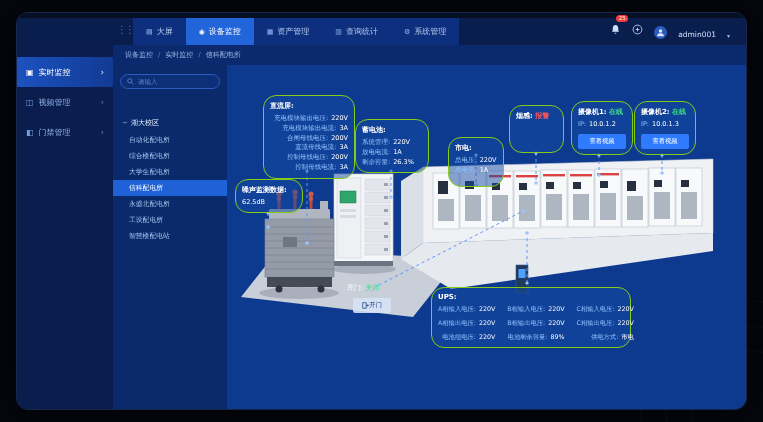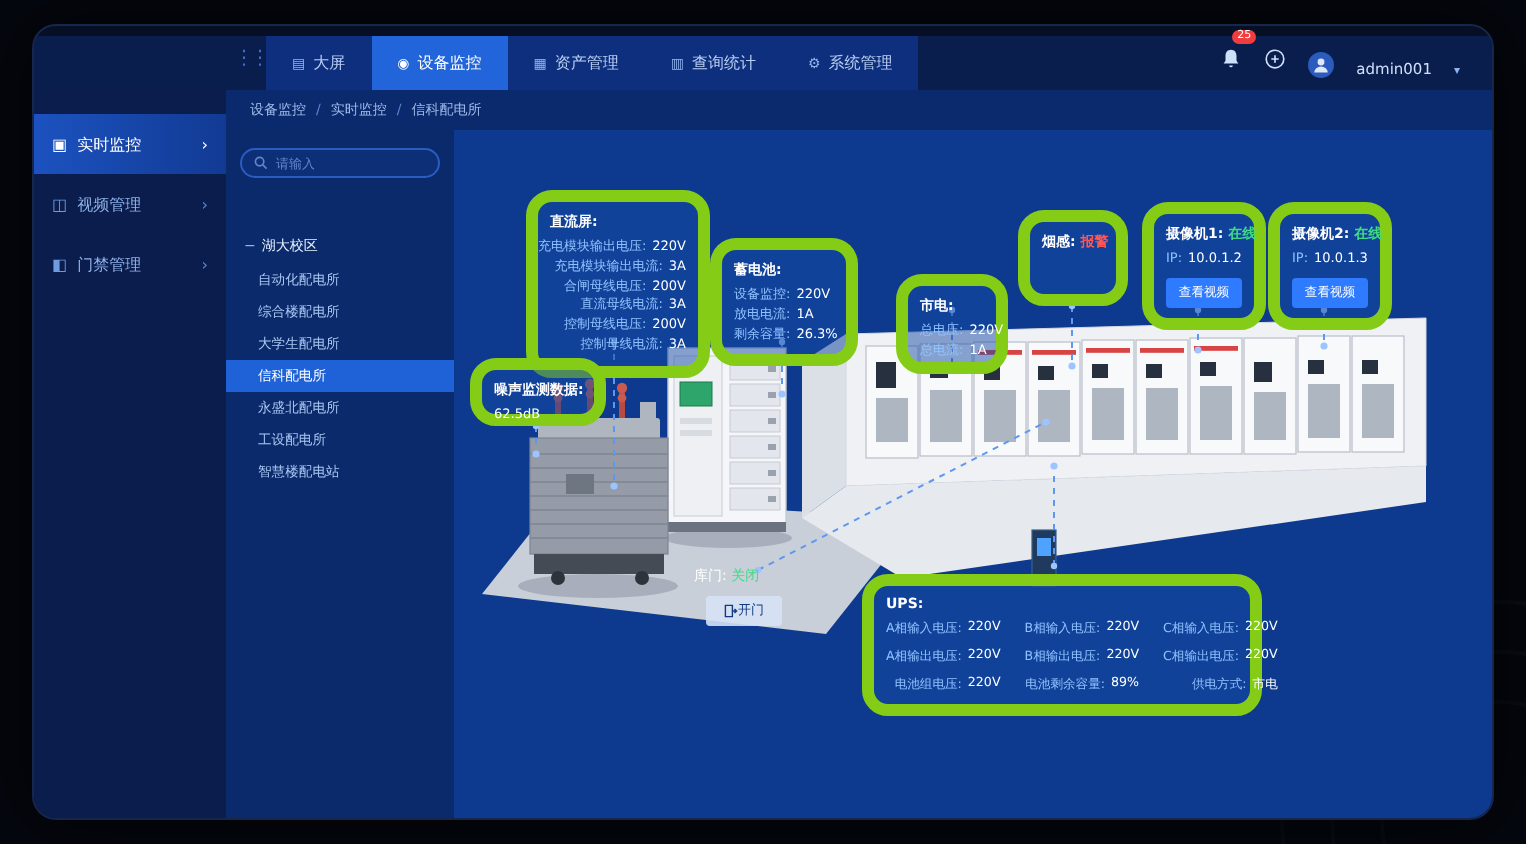--- a/index.html
+++ b/index.html
@@ -51,21 +51,21 @@
                   color:#cfe1ff; font-size:6.5px; width:60px;
                   font-family:"DejaVu Sans","Liberation Sans",sans-serif; }
   .search input::placeholder { color:#5f85c9; }
   .tree-root { margin:29px 0 4px 2px; font-size:7px; color:#e8f1ff; cursor:pointer; }
   .tree-root .minus { color:#9db9e8; margin-right:3px; }
   .tree-node { height:16px; line-height:16px; padding-left:16px; font-size:6.8px;
                color:#a9c6f0; cursor:pointer; margin:0 -7px; padding-right:4px; }
   .tree-node.selected { background:#1f62d8; color:#fff; }
   
   .canvas { flex:1; position:relative; background:#0d3a8e; overflow:hidden; }
-  .panel { position:absolute; background:rgba(21,74,164,0.5); border:6px solid #84cc16;
+  .panel { position:absolute; background:rgba(21,74,164,0.5); border:1px solid #84cc16;
            border-radius:13px; padding:5px 6px; }
   .ptitle { font-size:7px; font-weight:bold; color:#fff; margin-bottom:3px; white-space:nowrap; }
   .prow { display:flex; justify-content:flex-end; gap:3px; font-size:6.5px;
           line-height:9.8px; white-space:nowrap; }
   .prow.left { justify-content:flex-start; }
   .lbl { color:#8fc3ff; }
   .val { color:#fff; }
   .ok { color:#3ddc84; }
   .alarm { color:#ff5555; }
   .btn-video { display:block; width:100%; margin-top:4px; background:#2e7bff; color:#fff;
@@ -367,21 +367,21 @@
               </div>
             <div class="prow">
                 <span class="lbl">控制母线电流:</span>
                 <span class="val">3A</span>
               </div>
           </div>
 
           <div class="panel" style="left:128px; top:54px; width:74px;">
             <div class="ptitle">蓄电池:</div>
             <div class="prow left">
-                <span class="lbl">设备监控:</span>
+                <span class="lbl">系统管理:</span>
                 <span class="val">220V</span>
               </div>
             <div class="prow left">
                 <span class="lbl">放电电流:</span>
                 <span class="val">1A</span>
               </div>
             <div class="prow left">
                 <span class="lbl">剩余容量:</span>
                 <span class="val">26.3%</span>
               </div>

